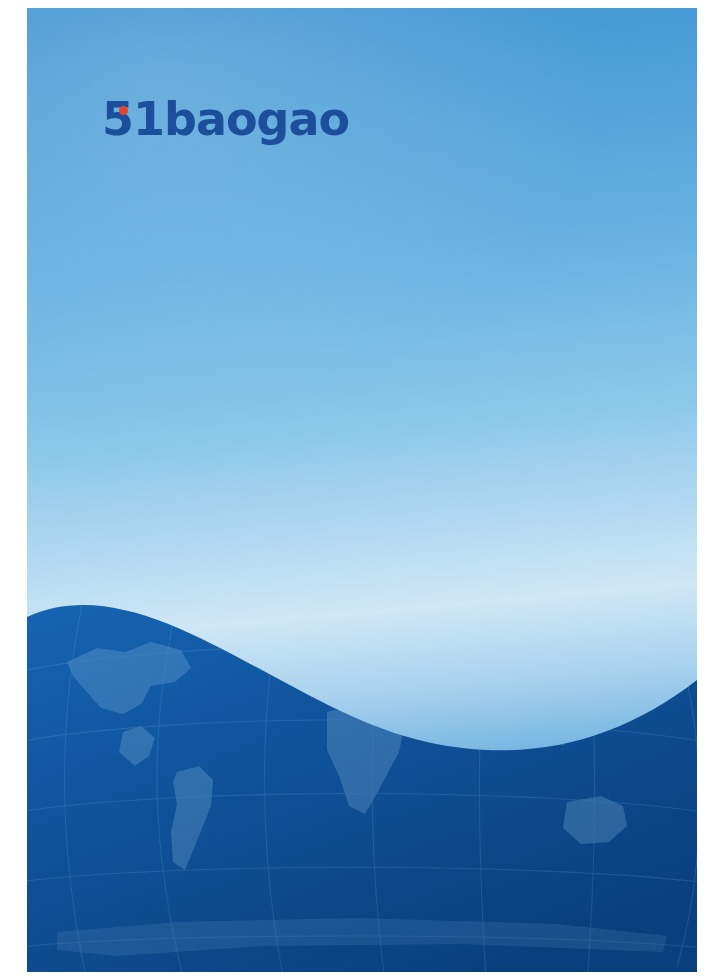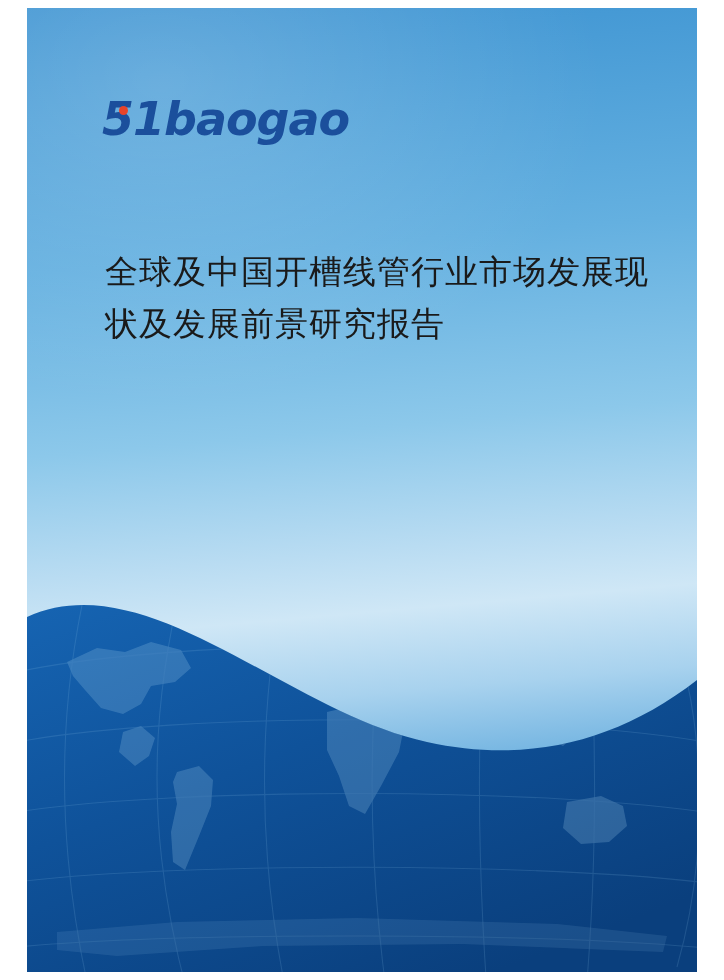--- a/index.html
+++ b/index.html
@@ -74,21 +74,20 @@
     height: 85px;
   }
   .logo-main {
     font-family: "DejaVu Sans", sans-serif;
     font-size: 46px;
     font-weight: bold;
     color: #1b4f9c;
     letter-spacing: -1px;
     line-height: 52px;
     white-space: nowrap;
-    font-style: italic;
   }
   .logo-num {
     color: #1b4f9c;
   }
   .logo-sub {
     margin-top: 4px;
     font-family: "DejaVu Sans", sans-serif;
     font-size: 14px;
     color: #1b4f9c;
     letter-spacing: 3px;
@@ -199,15 +198,14 @@
       </svg>
     </div>
 
     <div class="logo">
       <div class="logo-main">
         <span class="logo-num">51</span><span>baogao</span>
       </div>
       <div class="logo-dot"></div>
     </div>
 
-    <div class="title">全球及中国开槽线管行业市场发展现状及发展前景研究报告</div>
   </div>
 </div>
 
 </body></html>

